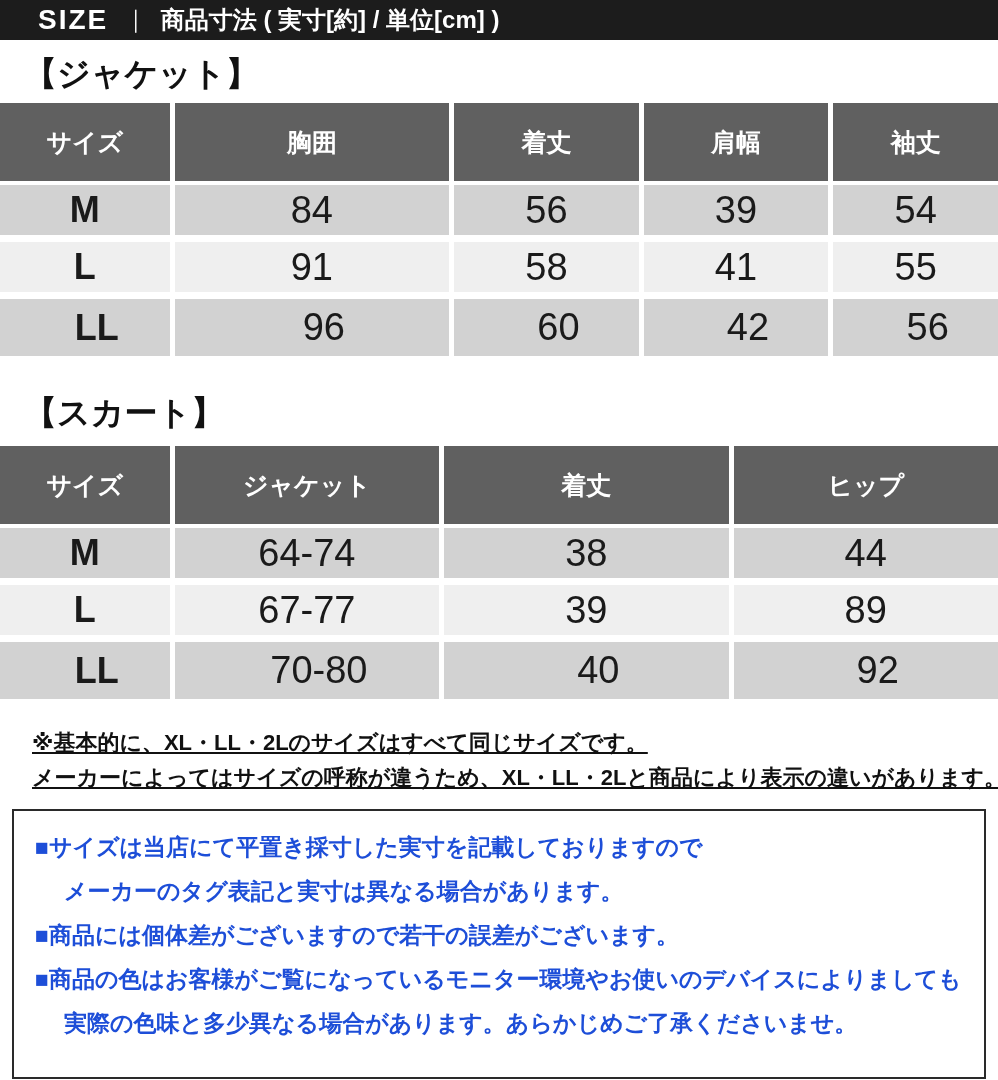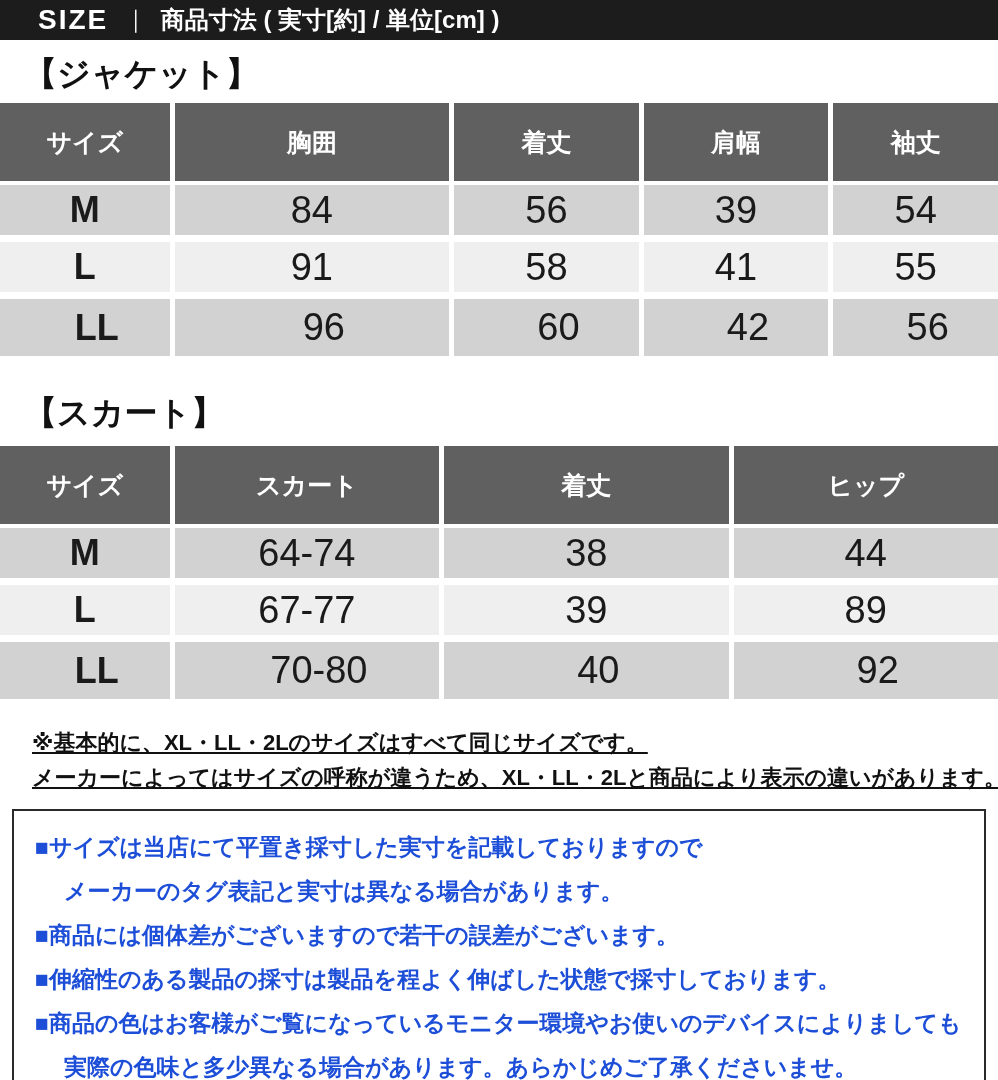--- a/index.html
+++ b/index.html
@@ -119,21 +119,21 @@
   <table class="size-table">
     <colgroup>
       <col style="width:17%">
         <col style="width:27%">
         <col style="width:29%">
         <col style="width:27%">
     </colgroup>
     <thead>
       <tr>
         <th>サイズ</th>
-        <th>スカート</th>
+        <th>ジャケット</th>
         <th>着丈</th>
         <th>ヒップ</th>
       </tr>
     </thead>
     <tbody>
       <tr class="row-dark">
         <td class="size-cell">M</td>
         <td>64-74</td>
         <td>38</td>
         <td>44</td>
@@ -155,18 +155,17 @@
 
   <div class="notes">
     <div class="note-line">※基本的に、XL・LL・2Lのサイズはすべて同じサイズです。</div>
     <div class="note-line">メーカーによってはサイズの呼称が違うため、XL・LL・2Lと商品により表示の違いがあります。</div>
   </div>
 
   <div class="disclaimer-box">
     <div class="box-line">■サイズは当店にて平置き採寸した実寸を記載しておりますので</div>
     <div class="box-line cont">メーカーのタグ表記と実寸は異なる場合があります。</div>
     <div class="box-line">■商品には個体差がございますので若干の誤差がございます。</div>
-    <div class="box-line">■伸縮性のある製品の採寸は製品を程よく伸ばした状態で採寸しております。</div>
     <div class="box-line">■商品の色はお客様がご覧になっているモニター環境やお使いのデバイスによりましても</div>
     <div class="box-line cont">実際の色味と多少異なる場合があります。あらかじめご了承くださいませ。</div>
   </div>
 
 </div>
 
 </body></html>

